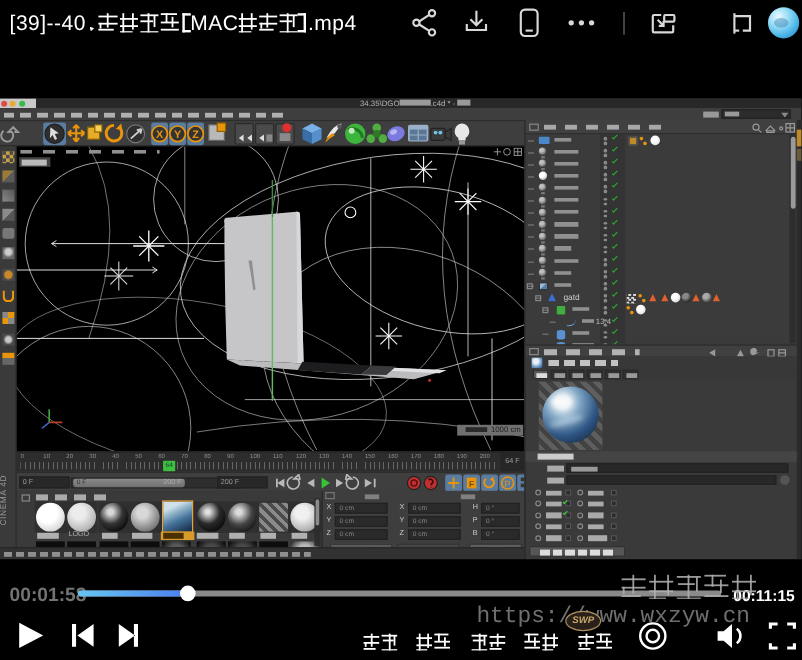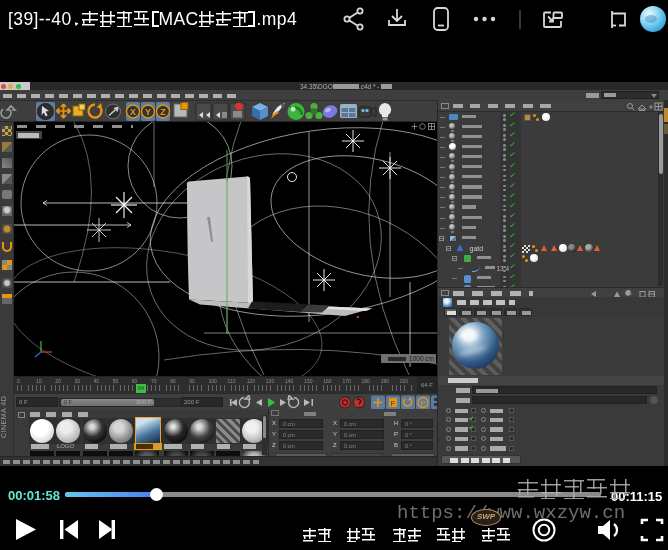--- a/index.html
+++ b/index.html
@@ -677,21 +677,21 @@
           <span class="abs" style="left:71px;top:355.0px;width:5px;height:5px;background:#2a2a2a;border:1px solid #555"></span>
         </div>
         <div class="abs" style="left:3px;top:355px;width:80px;height:9px;background:#565656;border:1px solid #333;border-radius:1px">
           <span class="sm" style="left:8px;top:2px;width:62px;height:4.5px;color:#ddd;background-image:repeating-linear-gradient(90deg,currentColor 0,currentColor 8px,transparent 8px,transparent 10.5px)"></span>
         </div>
   <div class="abs" style="left:226px;top:8px;width:5px;height:14px;background:#c08a28"></div>
   <div class="abs" style="left:226px;top:24px;width:5px;height:10px;background:#6a5a3a"></div>
  </div>
 </div>
 
-<div class="abs" style="left:8px;top:488px;color:#5eead4;font-size:13px;font-weight:bold;letter-spacing:0">00:01:58</div>
+<div class="abs" style="left:8px;top:488px;color:#737373;font-size:16px;font-weight:bold;letter-spacing:0">00:01:58</div>
 <div class="abs" style="left:611px;top:489px;color:#fff;font-size:13px;font-weight:bold;letter-spacing:0">00:11:15</div>
 <div class="abs" style="left:65px;top:492px;width:536px;height:4.5px;border-radius:3px;background:#8a8a8a"></div>
 <div class="abs" style="left:65px;top:492px;width:91px;height:4.5px;border-radius:3px;background:linear-gradient(90deg,#66c6ef,#4b7ff0)"></div>
 <div class="abs" style="left:150px;top:488px;width:13px;height:13px;border-radius:50%;background:#fff"></div>
 
 <svg class="abs" style="left:0;top:515px" width="668" height="35" viewBox="0 0 668 35" fill="#fff">
  <path d="M16,4 L36,14.5 L16,25 Z"></path>
  <path d="M60,5 h3.4 v19 h-3.4 z M78,5 L64.5,14.5 L78,24 Z"></path>
  <path d="M115,5 h-3.4 v19 h3.4 z M99,5 L112.5,14.5 L99,24 Z"></path>
  <g fill="none" stroke="#fff" stroke-width="2">

